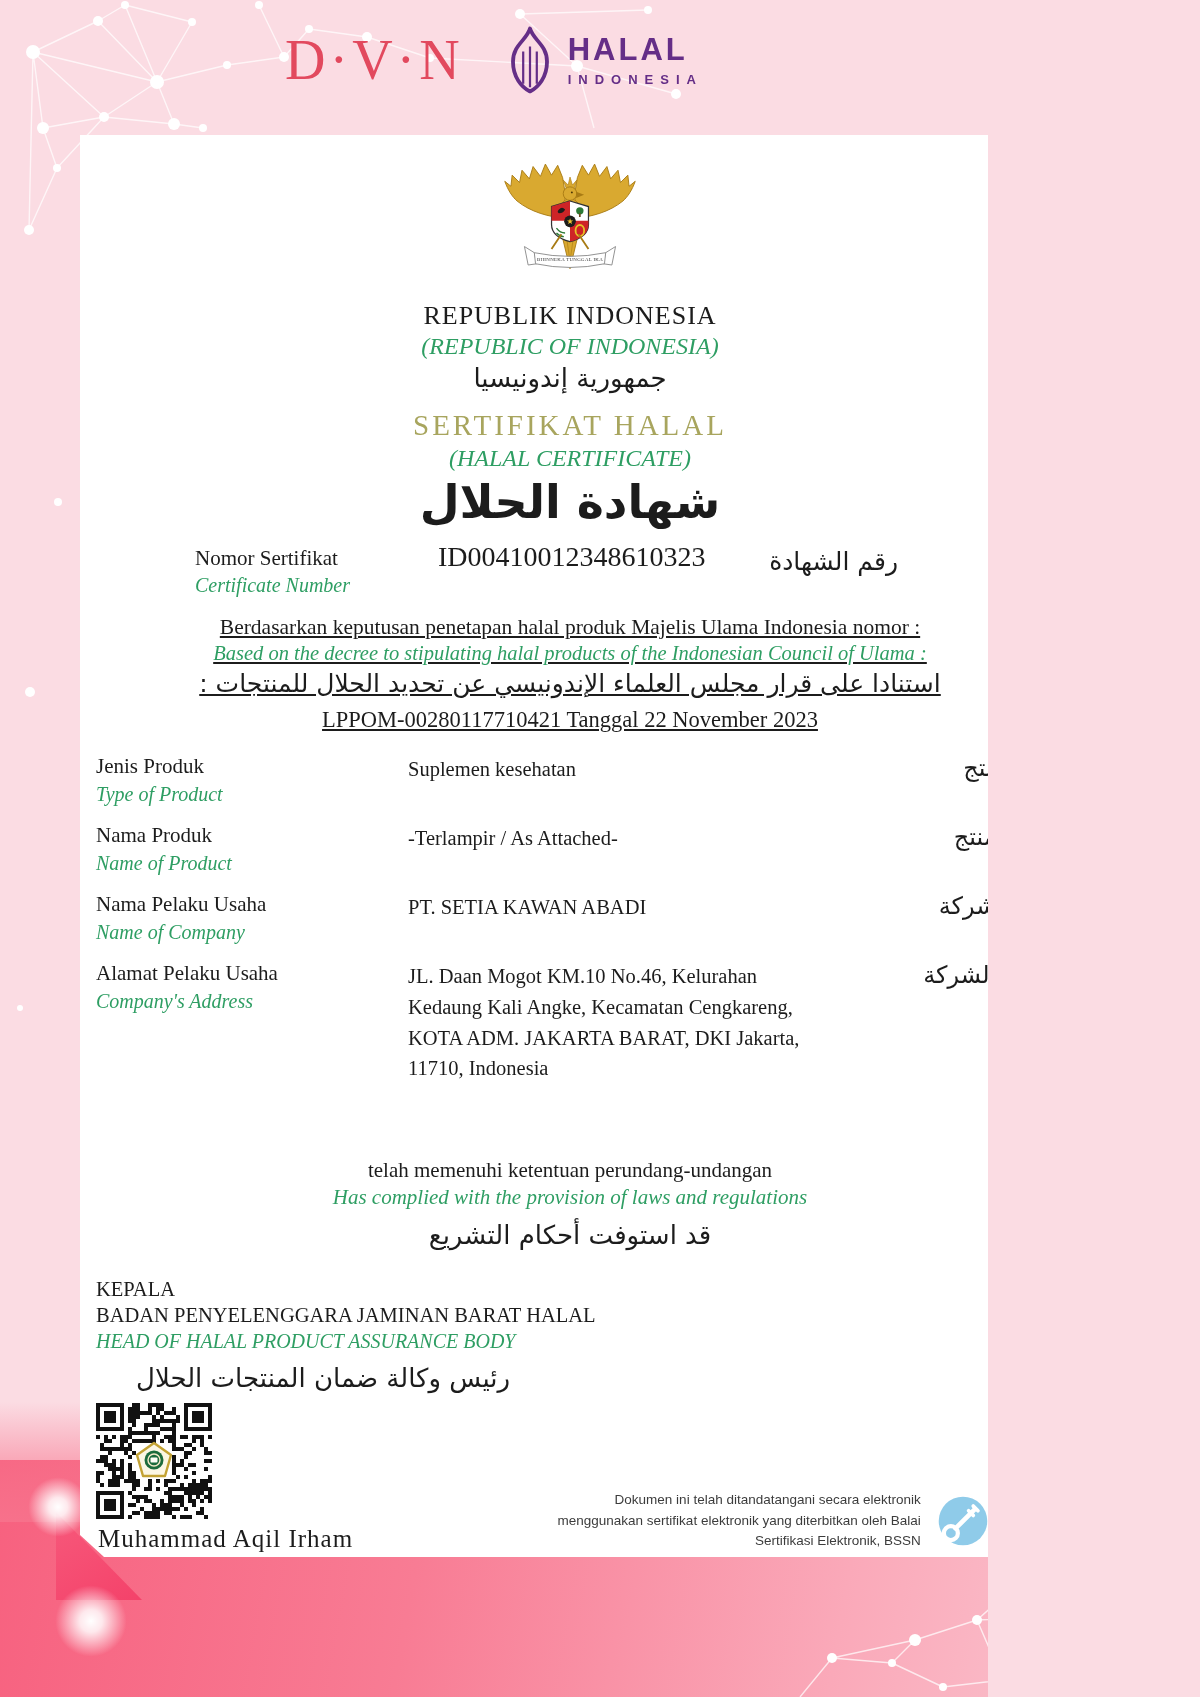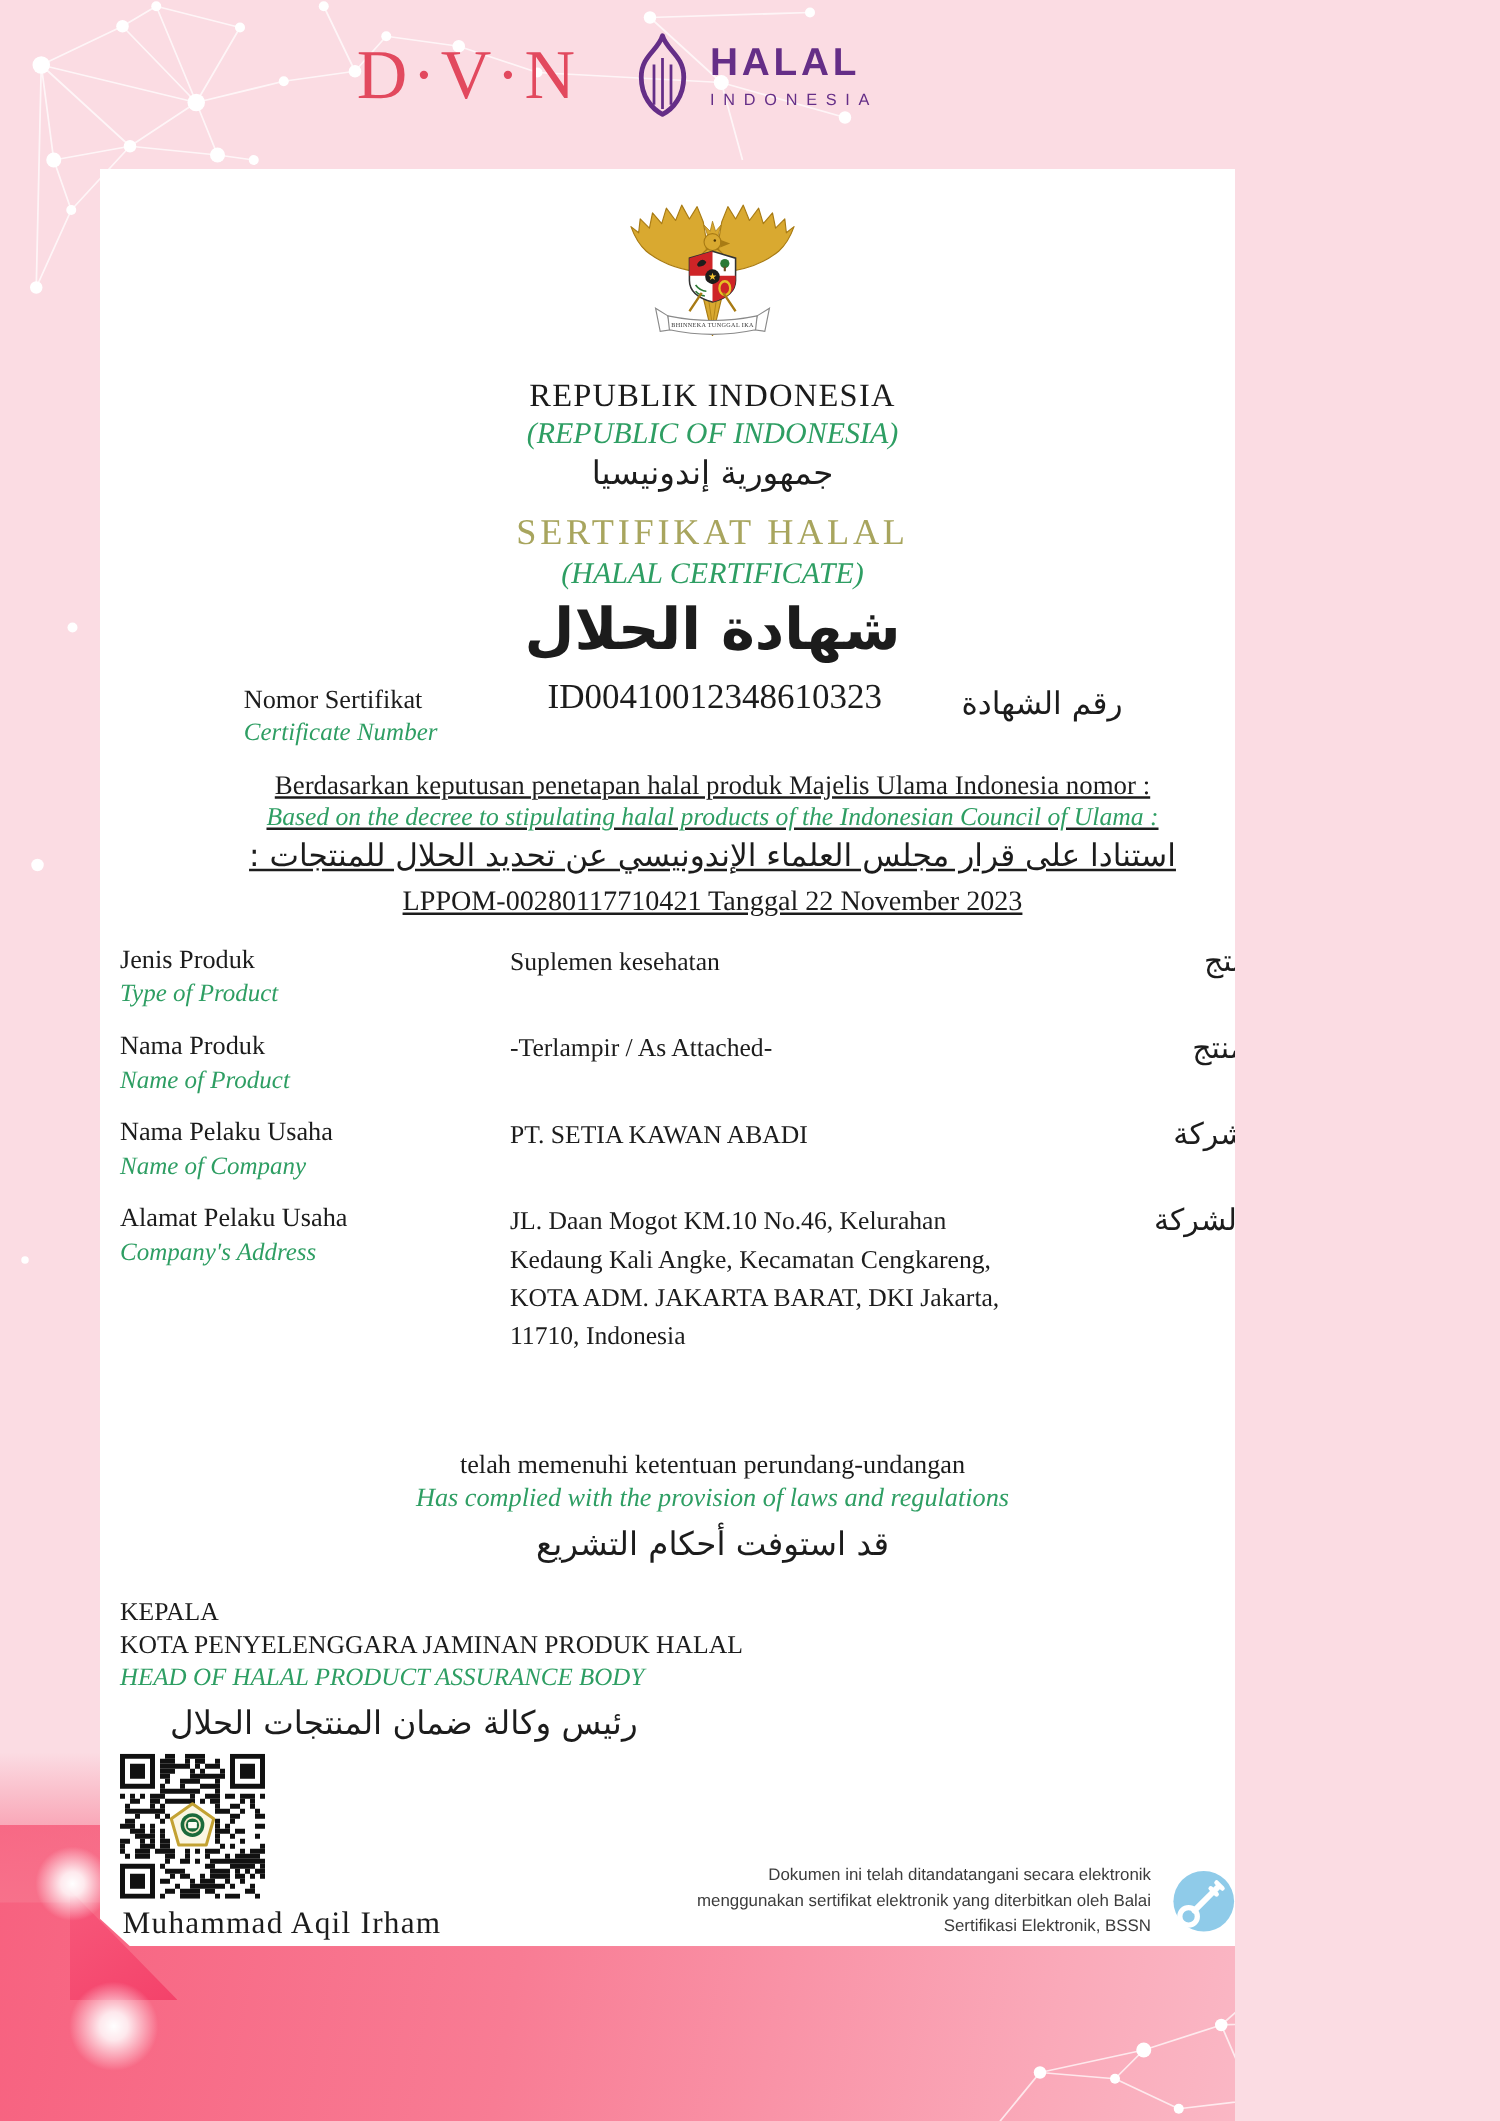--- a/index.html
+++ b/index.html
@@ -23,21 +23,21 @@
   .g3{left:28px;top:1477px;width:60px;height:60px;}
   .g4{left:55px;top:1585px;width:72px;height:72px;}
 
   
   .brand{position:absolute;top:26px;left:0;width:100%;display:flex;justify-content:center;
          align-items:center;gap:40px;z-index:2;}
   .dvn{font-size:56px;color:#E2495E;letter-spacing:4px;line-height:1;}
   .halal-brand{display:flex;align-items:center;gap:12px;}
   .halal-words{display:flex;flex-direction:column;font-family:"Liberation Sans",sans-serif;color:#652e87;}
   .halal-word{font-weight:bold;font-size:31px;letter-spacing:3px;line-height:1;}
-  .indonesia-word{font-weight:normal;font-size:13px;letter-spacing:7px;margin-top:8px;line-height:1;}
+  .indonesia-word{font-weight:bold;font-size:13px;letter-spacing:7px;margin-top:8px;line-height:1;}
 
   
   .cert{position:absolute;left:80px;top:135px;width:1040px;height:1422px;background:#fff;z-index:4;
         clip-path:polygon(0 0,100% 0,100% 100%,24px 100%,0 calc(100% - 22px));}
   .cert-head{width:980px;margin:0;text-align:center;}
   .garuda-wrap{margin-top:6px;}
   .t-country{font-size:26px;letter-spacing:1px;margin-top:4px;}
   .green{color:#2E9E63;font-style:italic;}
   .t-country-en{font-size:24px;margin-top:2px;}
   .ar{font-family:"DejaVu Sans",sans-serif;}
@@ -274,21 +274,21 @@
     </div>
 
     <div class="compliance">
       <div class="comp-id">telah memenuhi ketentuan perundang-undangan</div>
       <div class="comp-en green">Has complied with the provision of laws and regulations</div>
       <div class="comp-ar ar" dir="rtl">قد استوفت أحكام التشريع</div>
     </div>
 
     <div class="signer">
       <div>KEPALA</div>
-      <div>KOTA PENYELENGGARA JAMINAN PRODUK HALAL</div>
+      <div>BADAN PENYELENGGARA JAMINAN BARAT HALAL</div>
       <div class="green">HEAD OF HALAL PRODUCT ASSURANCE BODY</div>
       <div class="signer-ar ar" dir="rtl" style="text-align:left;">رئيس وكالة ضمان المنتجات الحلال</div>
     </div>
 
     <div class="qr-box">
       <svg class="qr" id="qr" width="116" height="116" viewBox="0 0 116 116">
           <g fill="#111">
             <rect x="36" y="0" width="4" height="4"></rect>
             <rect x="40" y="0" width="4" height="4"></rect>
             <rect x="52" y="0" width="4" height="4"></rect>

